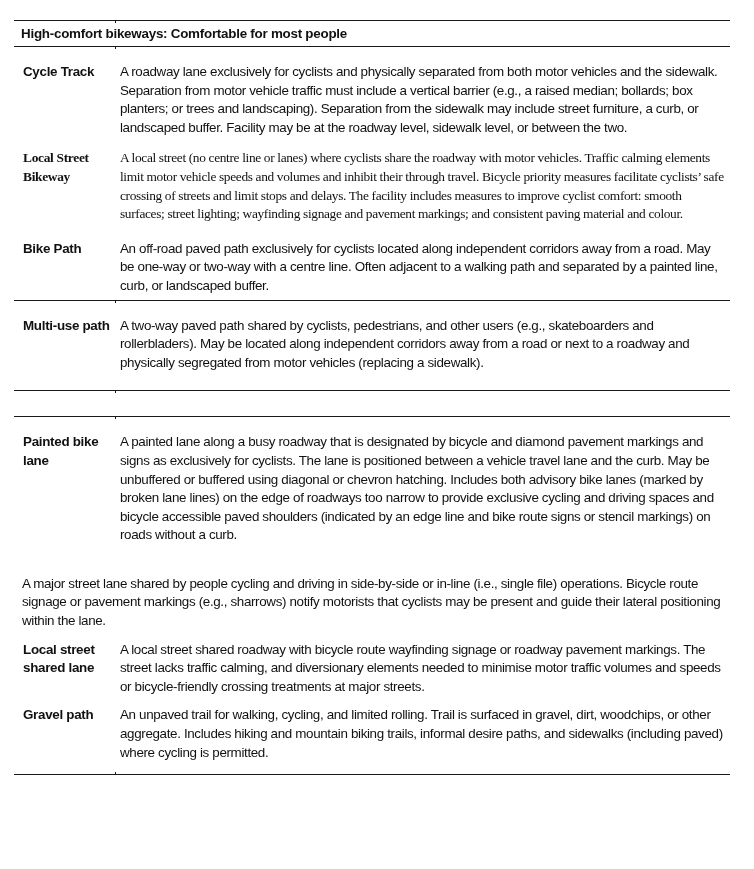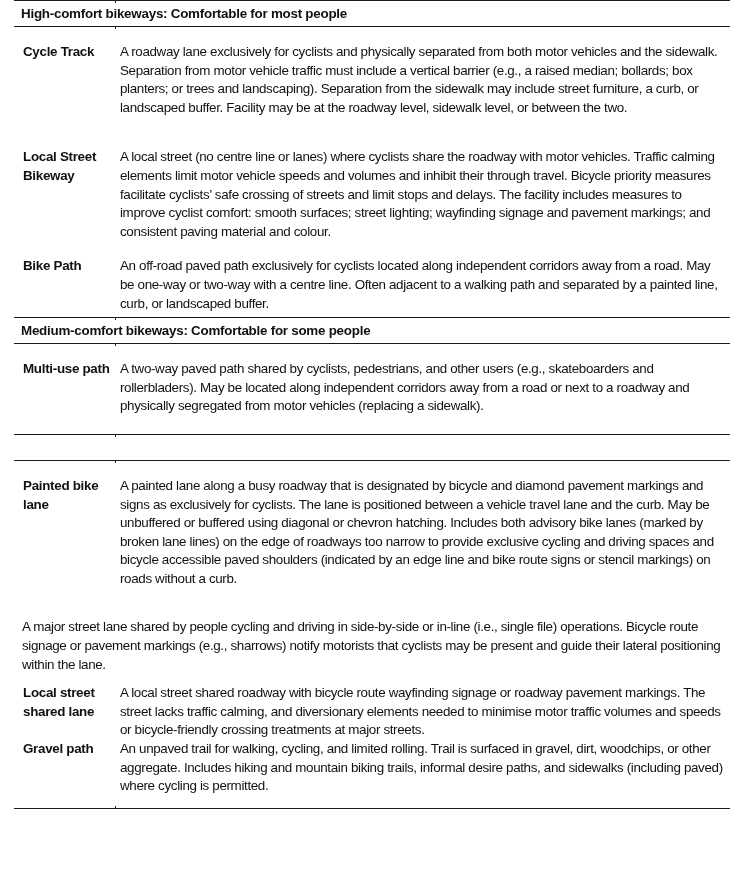--- a/index.html
+++ b/index.html
@@ -11,21 +11,21 @@
       width: 754px;
       height: 869px;
       position: relative;
       overflow: hidden;
       font-family: "Liberation Sans", sans-serif;
       color: #111111;
     }
     .table {
       position: absolute;
       left: 14px;
-      top: 0;
+      top: 20px;
       width: 716px;
     }
     .section-header {
       border-top: 1.5px solid #1a1a1a;
       position: relative;
       font-weight: bold;
       font-size: 13.4px;
       letter-spacing: -0.25px;
       padding: 5px 0 0 7px;
       height: 26px;
@@ -88,34 +88,30 @@
   <div class="section-header">
     <span class="tick"></span>
     <span>High-comfort bikeways: Comfortable for most people</span>
   </div>
   <div class="section-body" style="padding-bottom:4px;">
     <span class="tick"></span>
     <div class="row" style="margin-top:2px;">
       <div class="term">Cycle Track</div>
       <div class="desc">A roadway lane exclusively for cyclists and physically separated from both motor vehicles and the sidewalk. Separation from motor vehicle traffic must include a vertical barrier (e.g., a raised median; bollards; box planters; or trees and landscaping). Separation from the sidewalk may include street furniture, a curb, or landscaped buffer. Facility may be at the roadway level, sidewalk level, or between the two.</div>
     </div>
-    <div class="row" style="margin-top:31px;">
+    <div class="row" style="margin-top:12px;font-family:Liberation Serif, serif;">
       <div class="term" style="width:98px;">Local Street Bikeway</div>
       <div class="desc">A local street (no centre line or lanes) where cyclists share the roadway with motor vehicles. Traffic calming elements limit motor vehicle speeds and volumes and inhibit their through travel. Bicycle priority measures facilitate cyclists’ safe crossing of streets and limit stops and delays. The facility includes measures to improve cyclist comfort: smooth surfaces; street lighting; wayfinding signage and pavement markings; and consistent paving material and colour.</div>
     </div>
     <div class="row" style="margin-top:16px;">
       <div class="term">Bike Path</div>
       <div class="desc">An off-road paved path exclusively for cyclists located along independent corridors away from a road. May be one-way or two-way with a centre line. Often adjacent to a walking path and separated by a painted line, curb, or landscaped buffer.</div>
     </div>
   </div>
 
-  <div class="section-header">
-    <span class="tick"></span>
-    <span>Medium-comfort bikeways: Comfortable for some people</span>
-  </div>
   <div class="section-body" style="padding-bottom:18px;">
     <span class="tick"></span>
     <div class="row" style="margin-top:2px;">
       <div class="term">Multi-use path</div>
       <div class="desc">A two-way paved path shared by cyclists, pedestrians, and other users (e.g., skateboarders and rollerbladers). May be located along independent corridors away from a road or next to a roadway and physically segregated from motor vehicles (replacing a sidewalk).</div>
     </div>
   </div>
 
   <div class="section-header">
     <span class="tick"></span>
@@ -129,21 +125,21 @@
   </div>
 
   <div class="section-body" style="border-top:none; padding-bottom:12px;">
     <div class="row" style="margin-top:6px;">
       <div class="desc">A major street lane shared by people cycling and driving in side-by-side or in-line (i.e., single file) operations. Bicycle route signage or pavement markings (e.g., sharrows) notify motorists that cyclists may be present and guide their lateral positioning within the lane.</div>
     </div>
     <div class="row" style="margin-top:10px;">
       <div class="term">Local street shared lane</div>
       <div class="desc">A local street shared roadway with bicycle route wayfinding signage or roadway pavement markings. The street lacks traffic calming, and diversionary elements needed to minimise motor traffic volumes and speeds or bicycle-friendly crossing treatments at major streets.</div>
     </div>
-    <div class="row" style="">
+    <div class="row" style="margin-top:10px;">
       <div class="term">Gravel path</div>
       <div class="desc">An unpaved trail for walking, cycling, and limited rolling. Trail is surfaced in gravel, dirt, woodchips, or other aggregate. Includes hiking and mountain biking trails, informal desire paths, and sidewalks (including paved) where cycling is permitted.</div>
     </div>
   </div>
 
   <div class="bottom-rule">
     <span class="tick" style="position:absolute;left:101px;top:-3px;width:1px;height:3px;background:#1a1a1a;"></span>
   </div>
 </div>
 

